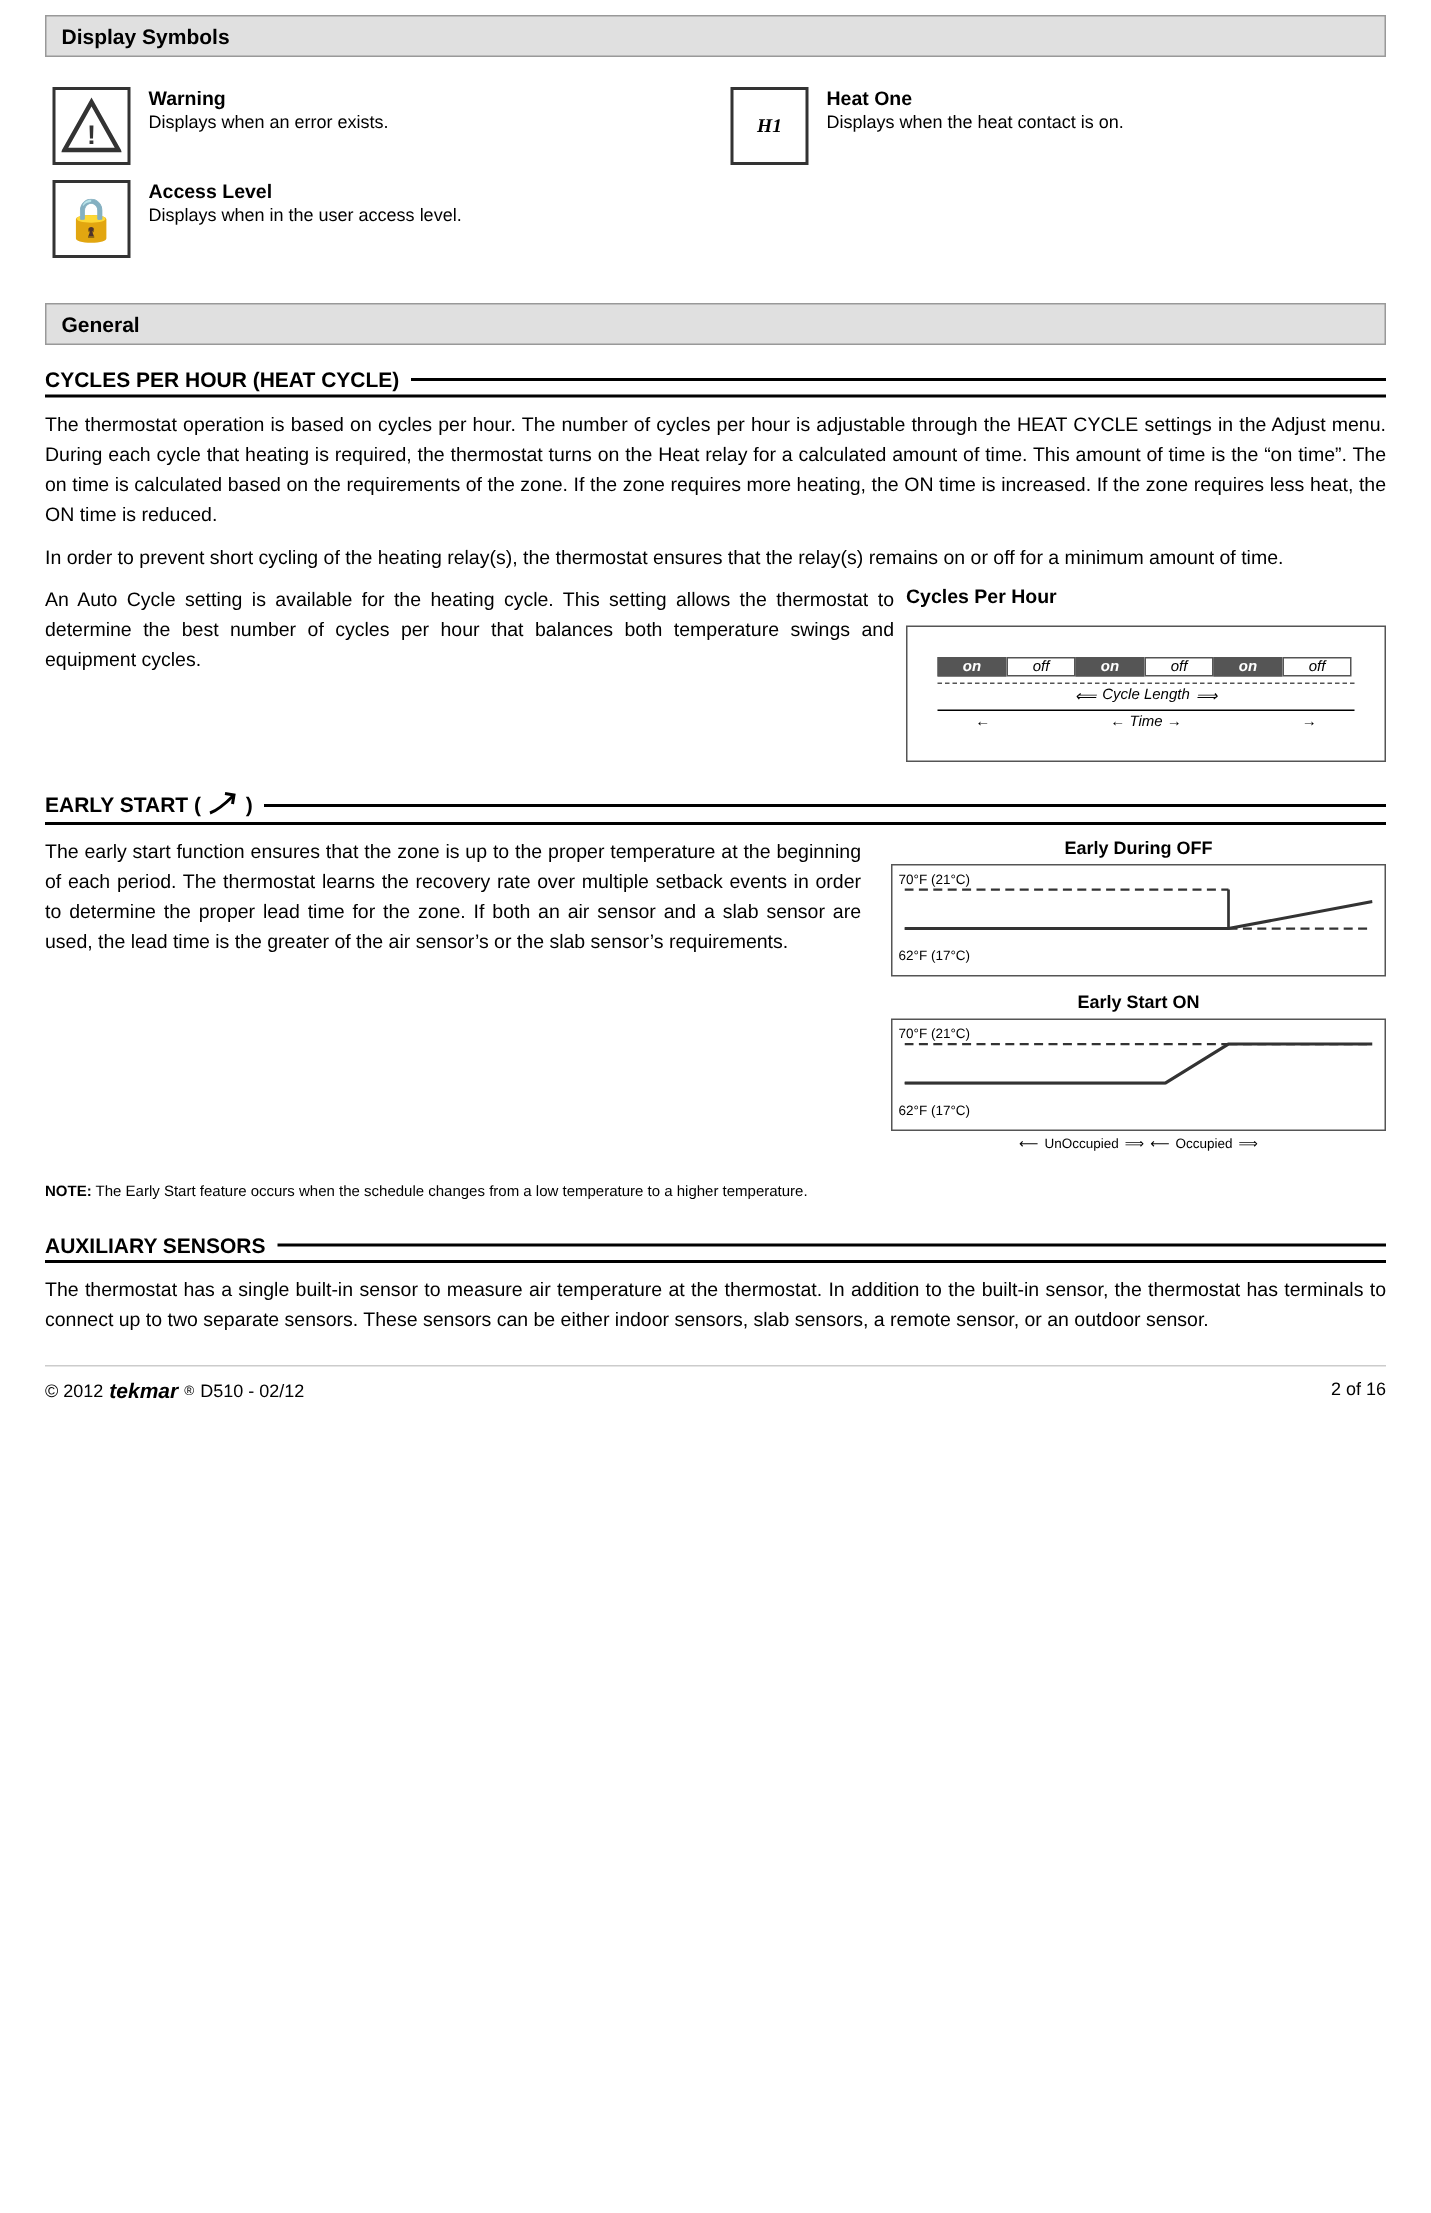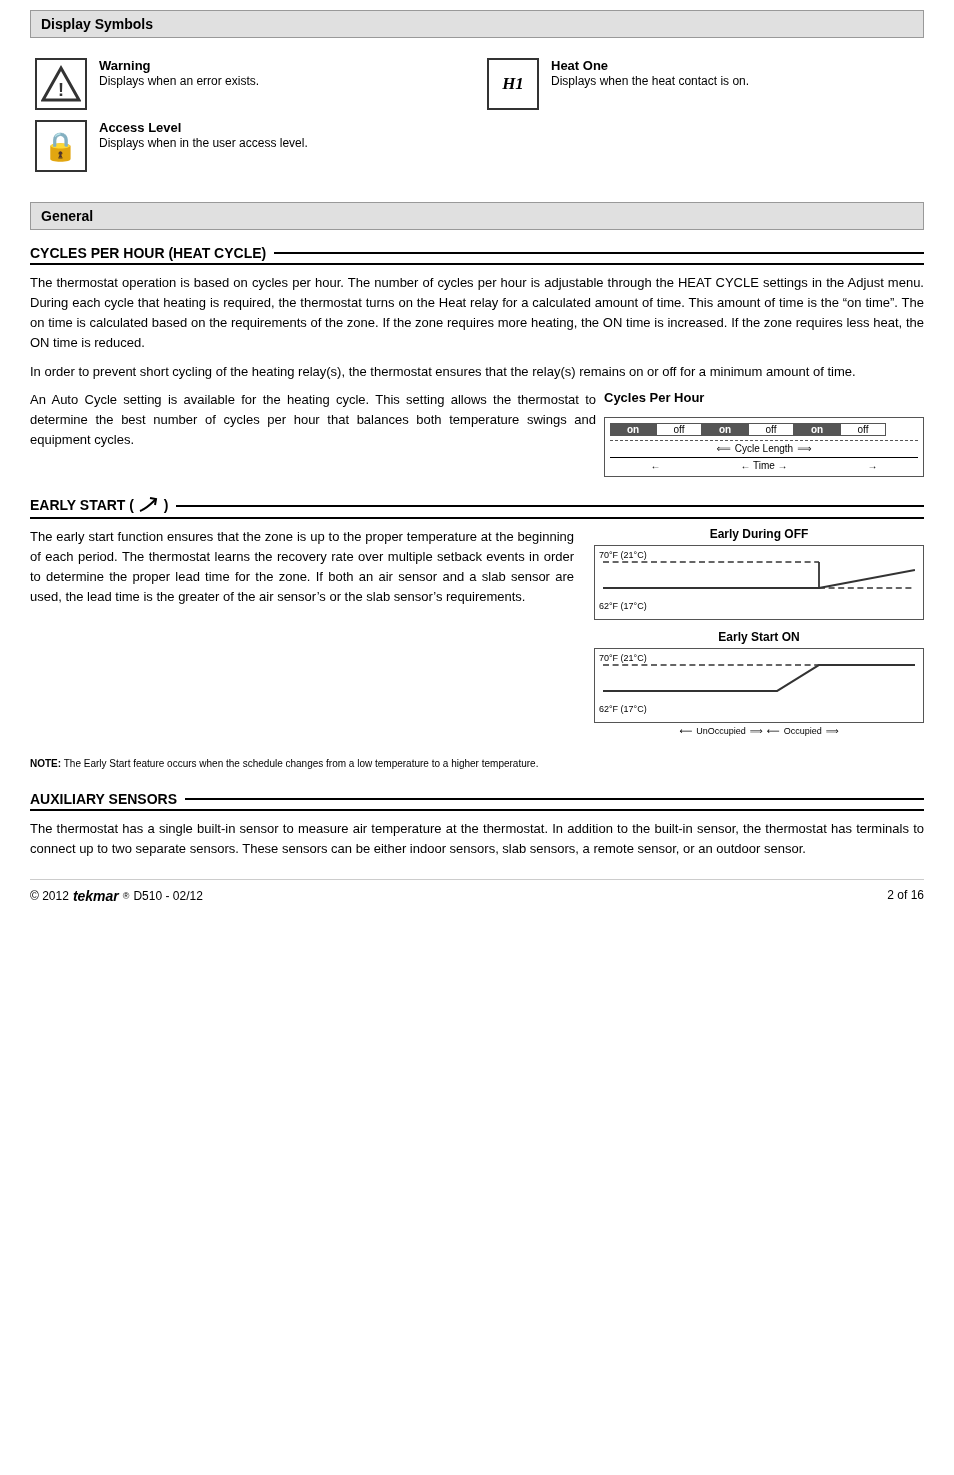--- a/index.html
+++ b/index.html
@@ -79,21 +79,21 @@
 
     
     .lock-symbol {
       font-size: 28px;
     }
 
     
     .h1-text {
       font-style: italic;
       font-weight: bold;
-      font-size: 17px;
+      font-size: 13px;
       font-family: serif;
       text-align: center;
     }
 
     
     .general-section {
       margin-bottom: 15px;
     }
 
     
@@ -138,23 +138,24 @@
       flex-shrink: 0;
     }
     .cycles-diagram-title {
       text-align: left;
       font-weight: bold;
       font-size: 13px;
       margin-bottom: 12px;
     }
     .cycles-chart {
       border: 1px solid #555;
-      padding: 5px;
+      padding: 20px;
       background: #fff;
       position: relative;
+      font-style: italic;
     }
 
     
     .earlystart-layout {
       display: flex;
       gap: 20px;
       align-items: flex-start;
       margin-bottom: 10px;
     }
     .earlystart-text {

